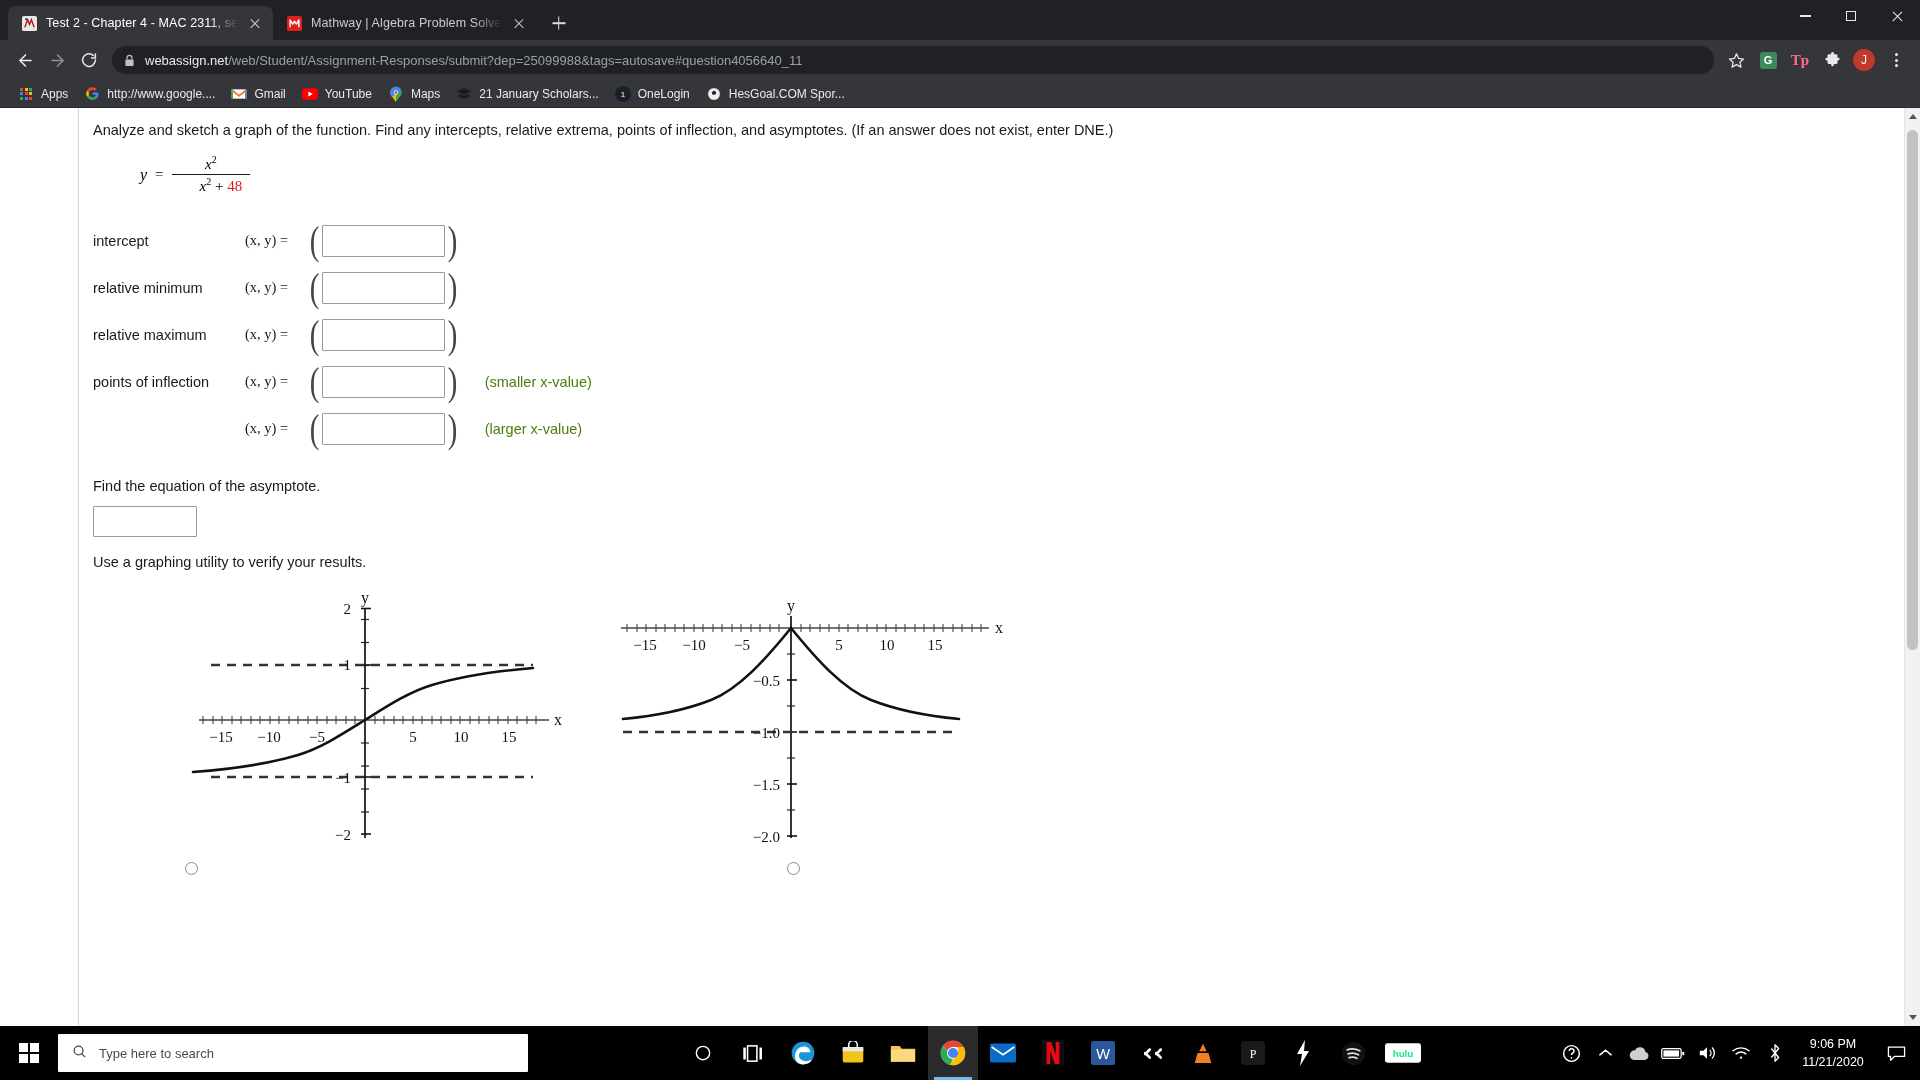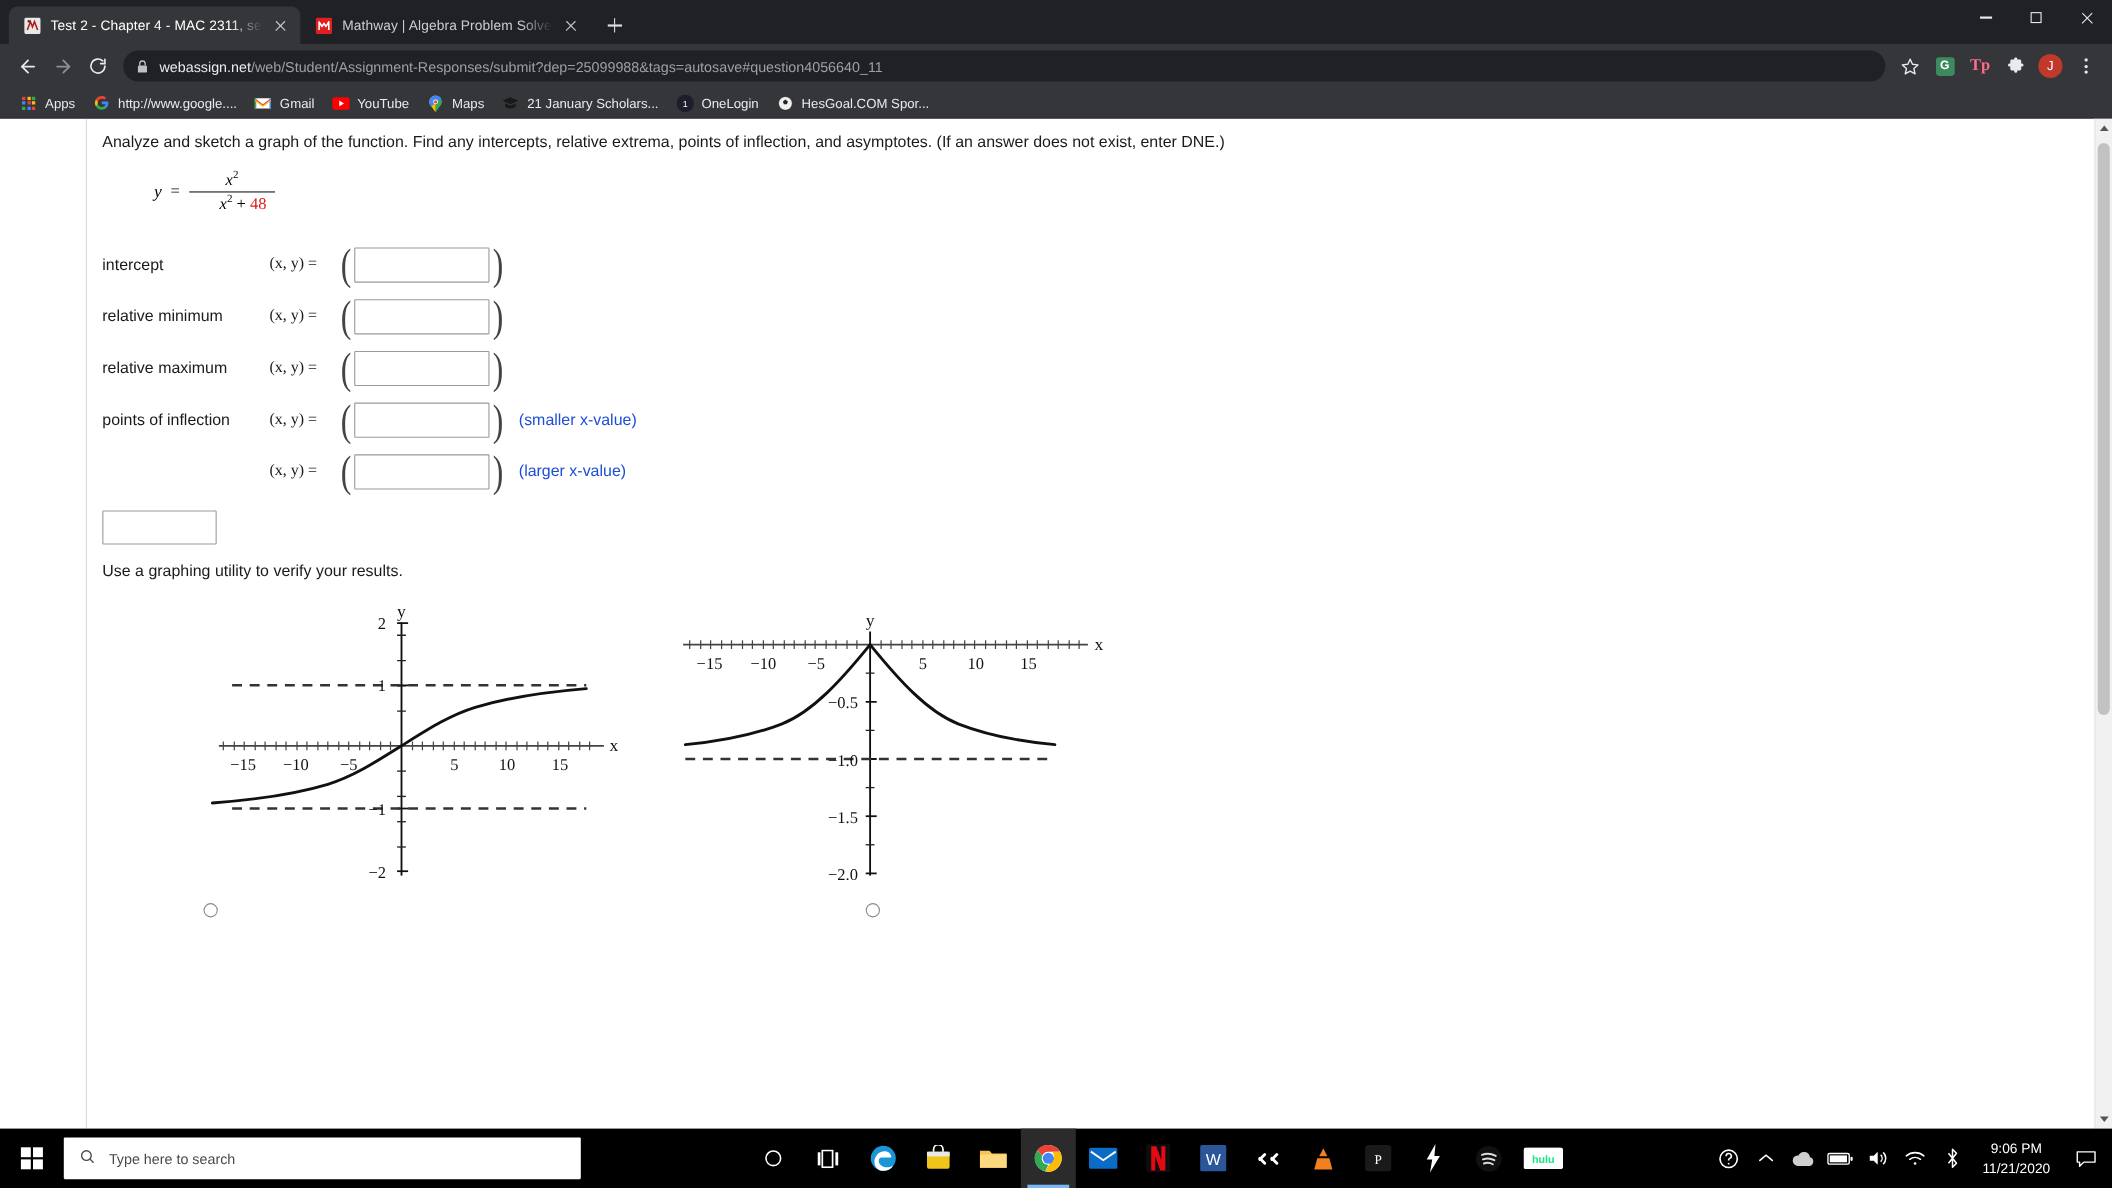--- a/index.html
+++ b/index.html
@@ -125,21 +125,21 @@
   .flabel { width: 152px; font-size: 14.5px; color:#1a1a1a; }
   .fxy { width: 63px; font-size: 14.5px; font-family:Liberation Serif, serif; color:#1a1a1a; white-space:nowrap;}
   .paren {
     font-size: 40px; font-family:"Liberation Serif", serif; color:#444;
     line-height: 0; font-weight: 300; transform: scaleX(0.72); display:inline-block;
   }
   .ansbox {
     width: 123px; height: 32px; border:1px solid #9a9a9a; background:#fff;
     margin: 0 1px; border-radius: 1px;
   }
-  .suffix { font-size: 14.5px; margin-left: 12px; color:#1d4ed8; }
+  .suffix { font-size: 14.5px; margin-left: 25px; color:#4d7c0f; }
 
   .asym-q { font-size: 14.5px; color:#1a1a1a; padding: 26px 0 0 15px; }
   .asym-box { width: 104px; height: 31px; border:1px solid #9a9a9a; margin: 12px 0 0 15px; border-radius:1px;}
   .verify { font-size: 14.5px; color:#1a1a1a; padding: 17px 0 0 15px; }
 
   .graphs { position: relative; margin-top: 22px; padding-left: 15px; display:flex; gap: 54px; }
   .graphcard { position: relative; }
   .radio {
     width: 13px; height: 13px; border-radius:50%; border:1px solid #8a8a8a; background:#fff;
   }
@@ -437,20 +437,21 @@
         <div class="frow">
           <span class="flabel"></span>
           <span class="fxy">(x, y) =</span>
           <span class="paren">(</span>
           <input class="ansbox" type="text" value="" style="">
           <span class="paren">)</span>
           <span class="suffix">(larger x-value)</span>
         </div>
       </div>
 
+      <div class="asym-q">Find the equation of the asymptote.</div>
       <input class="asym-box" type="text" value="" style="">
       <div class="verify">Use a graphing utility to verify your results.</div>
 
       
       <div class="graphs">
 
         <div class="graphcard">
           <svg width="470" height="250" viewBox="0 0 470 250">
 
             <line x1="272" y1="16" x2="272" y2="246" stroke="#111" stroke-width="1.7"></line>

